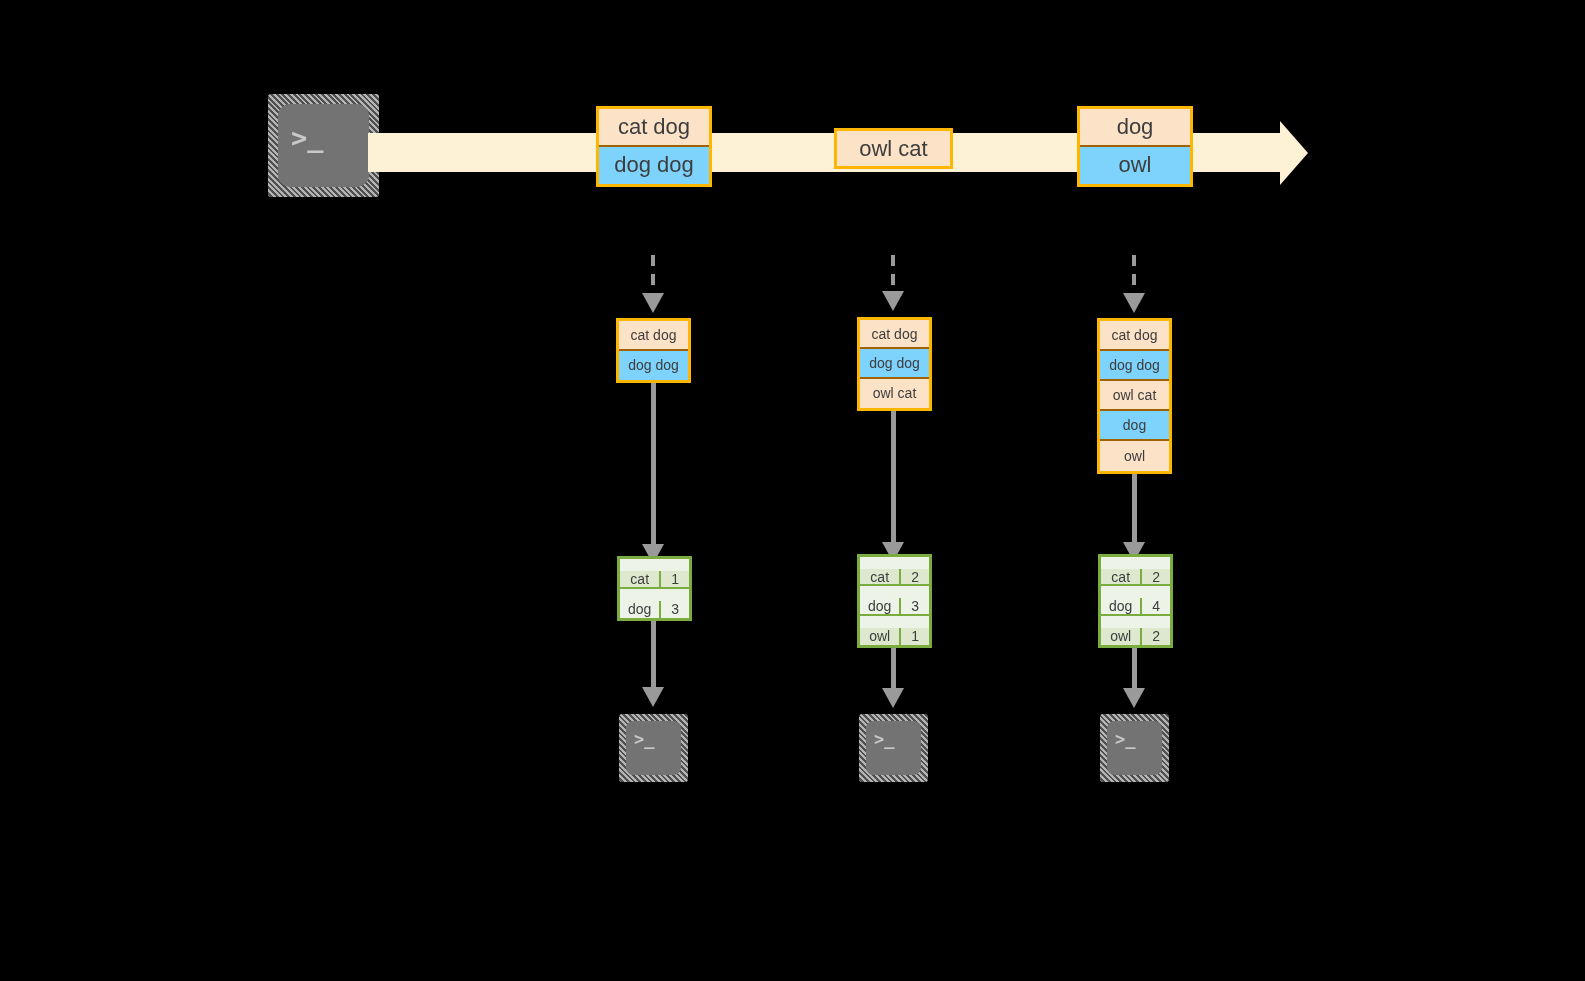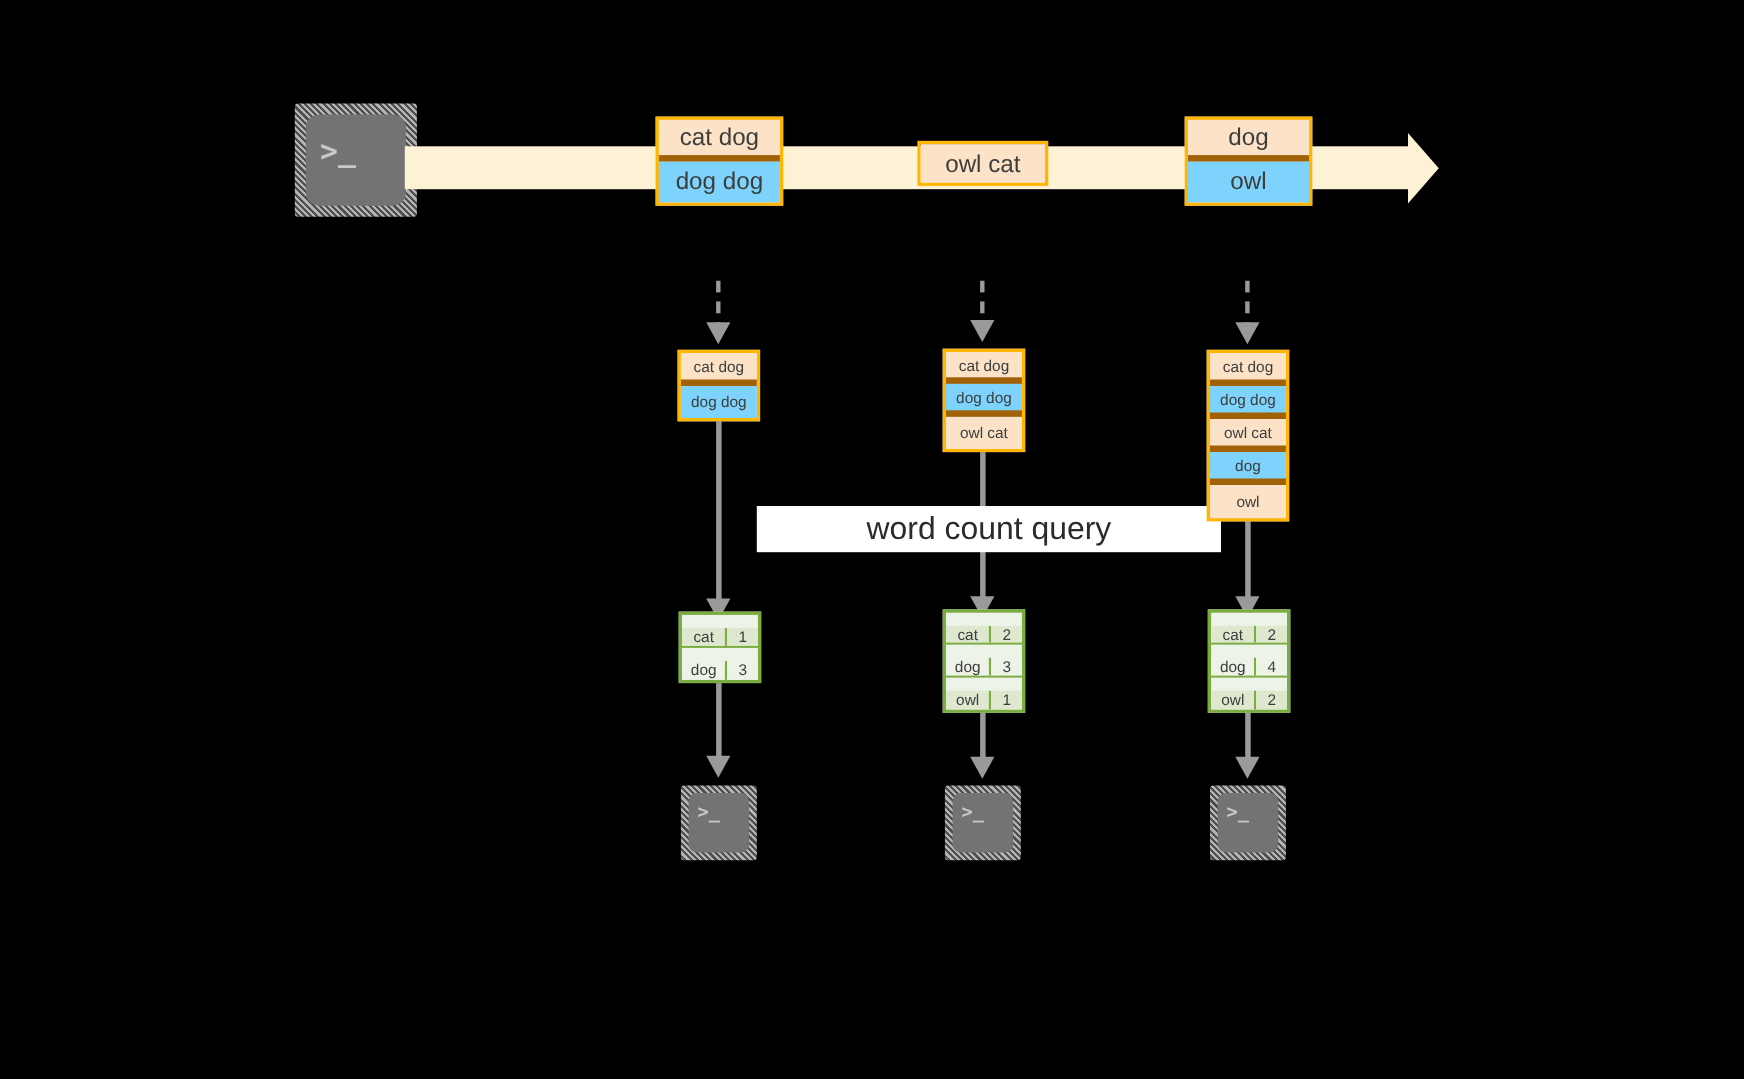--- a/index.html
+++ b/index.html
@@ -48,21 +48,21 @@
     background: #fdf3e6;
     z-index: 6;
   }
   .logrow {
     box-sizing: border-box;
     display: flex;
     align-items: center;
     justify-content: center;
     color: #3d3d3d;
     white-space: nowrap;
-    border-bottom: 6px solid #a16207;
+    border-bottom: 2px solid #a16207;
   }
   .logrow:last-child { border-bottom: none; }
   .logrow.shade-a { background: #fce3c7; }
   .logrow.shade-b { background: #7dd3fc; }
 
   
   .counttable {
     position: absolute;
     box-sizing: border-box;
     border: 3px solid #7aac3f;
@@ -195,23 +195,20 @@
 
   <div class="gline" style="left:651px; top:383px; width:5px; height:163px;"></div>
   <div class="ghead" style="left:642px; top:544px;"></div>
 
   <div class="gline" style="left:891px; top:411px; width:5px; height:133px;"></div>
   <div class="ghead" style="left:882px; top:542px;"></div>
 
   <div class="gline" style="left:1132px; top:474px; width:5px; height:70px;"></div>
   <div class="ghead" style="left:1123px; top:542px;"></div>
 
-  <div class="querylabel" style="left:688px; top:460px; width:422px; height:42px; font-size:29px;">
-    <span>word count query</span>
-  </div>
 
   <div class="counttable" style="left:617px; top:556px; width:75px; height:65px;">
     <div class="countrow shade-a" style="height:50%;">
       <div class="cell word" style="width:60%; font-size:14px;">cat</div>
       <div class="cell count" style="width:40%; font-size:14px;">1</div>
     </div>
     <div class="countrow shade-b" style="height:50%;">
       <div class="cell word" style="width:60%; font-size:14px;">dog</div>
       <div class="cell count" style="width:40%; font-size:14px;">3</div>
     </div>

